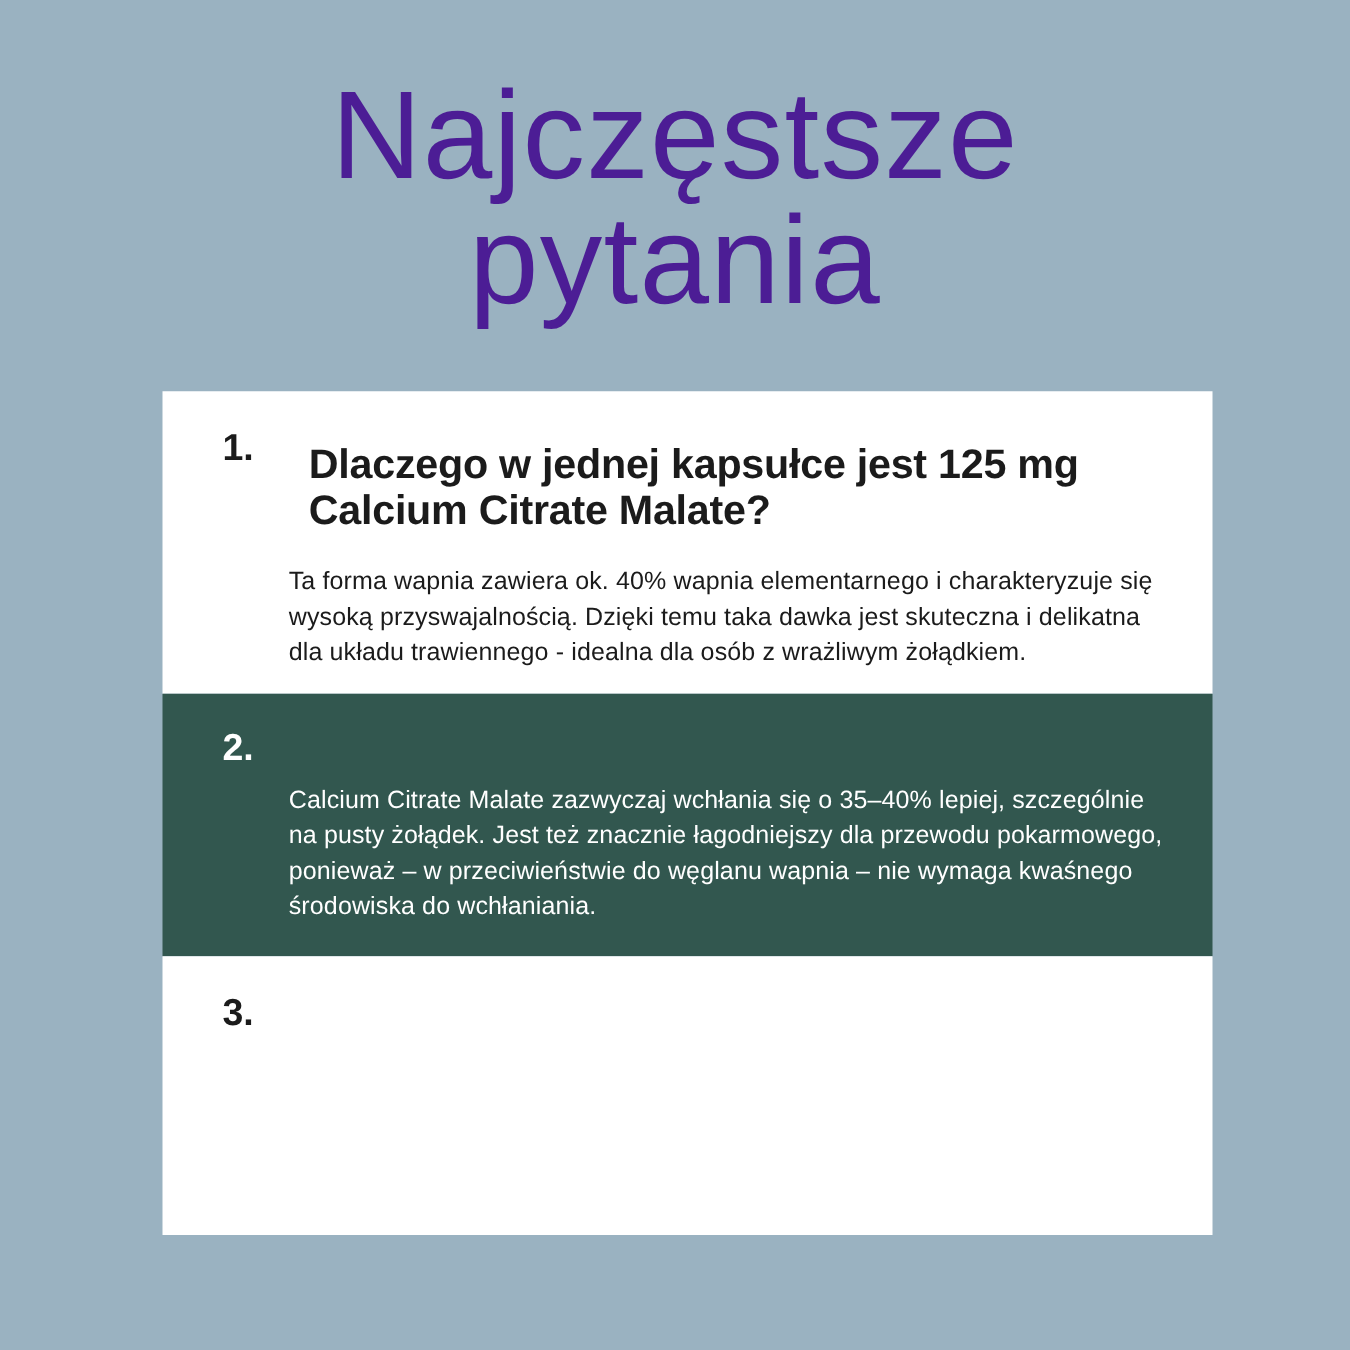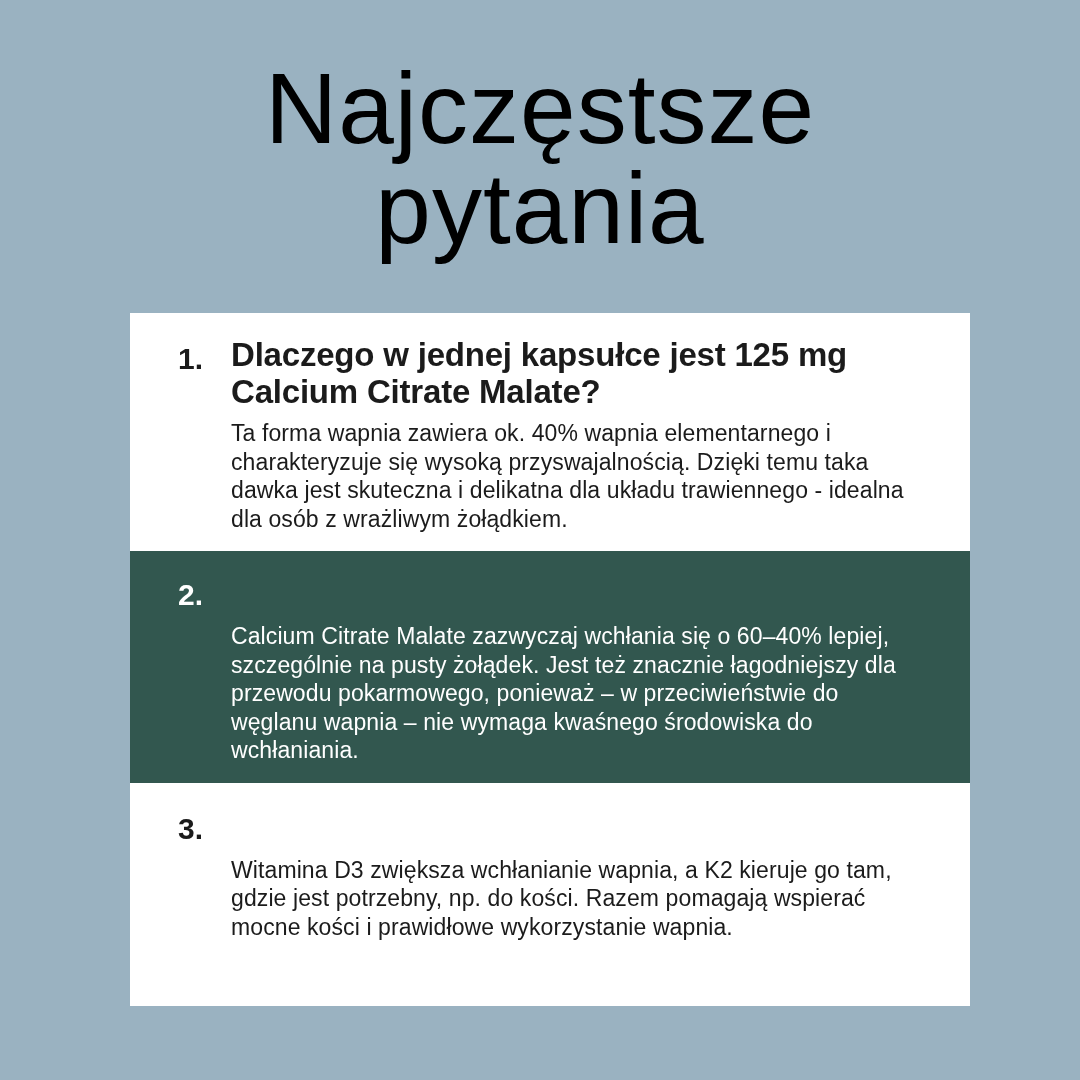--- a/index.html
+++ b/index.html
@@ -45,62 +45,61 @@
     align-items: flex-start;
   }
   .q-num {
     flex: 0 0 53px;
     font-size: 30px;
     font-weight: 700;
     padding-top: 4px;
     line-height: 37px;
   }
   .q-text {
-    margin: 0;
+    margin: 16px;
     font-size: 33px;
     font-weight: 700;
     line-height: 37px;
     letter-spacing: -0.2px;
     white-space: pre-line;
   }
   .a-text {
     margin: 9px 0 0 53px;
-    font-size: 23px;
+    font-size: 20px;
     line-height: 28.5px;
     letter-spacing: 0.1px;
     max-width: 700px;
   }
 </style>
 </head>
 <body>
 
 <div class="canvas" style="background: rgb(154, 178, 193);">
 
-  <h1 class="title" style="color: #000000;">Najczęstsze
+  <h1 class="title" style="color: #4c1d95;">Najczęstsze
 pytania</h1>
 
   <div class="panel">
 
     <section class="faq-item light" style="background: rgb(255, 255, 255); color: rgb(27, 27, 27);">
       <div class="q-row">
         <span class="q-num">1.</span>
         <h2 class="q-text">Dlaczego w jednej kapsułce jest 125 mg
 Calcium Citrate Malate?</h2>
       </div>
       <p class="a-text">Ta forma wapnia zawiera ok. 40% wapnia elementarnego i charakteryzuje się wysoką przyswajalnością. Dzięki temu taka dawka jest skuteczna i delikatna dla układu trawiennego - idealna dla osób z wrażliwym żołądkiem.</p>
     </section>
 
     <section class="faq-item dark" style="background: rgb(50, 87, 79); color: rgb(255, 255, 255);">
       <div class="q-row">
         <span class="q-num">2.</span>
       </div>
-      <p class="a-text">Calcium Citrate Malate zazwyczaj wchłania się o 60–40% lepiej, szczególnie na pusty żołądek. Jest też znacznie łagodniejszy dla przewodu pokarmowego, ponieważ – w przeciwieństwie do węglanu wapnia – nie wymaga kwaśnego środowiska do wchłaniania.</p>
+      <p class="a-text">Calcium Citrate Malate zazwyczaj wchłania się o 35–40% lepiej, szczególnie na pusty żołądek. Jest też znacznie łagodniejszy dla przewodu pokarmowego, ponieważ – w przeciwieństwie do węglanu wapnia – nie wymaga kwaśnego środowiska do wchłaniania.</p>
     </section>
 
     <section class="faq-item light last" style="background: rgb(255, 255, 255); color: rgb(27, 27, 27);">
       <div class="q-row">
         <span class="q-num">3.</span>
       </div>
-      <p class="a-text">Witamina D3 zwiększa wchłanianie wapnia, a K2 kieruje go tam, gdzie jest potrzebny, np. do kości. Razem pomagają wspierać mocne kości i prawidłowe wykorzystanie wapnia.</p>
     </section>
 
   </div>
 </div>
 
 </body></html>

